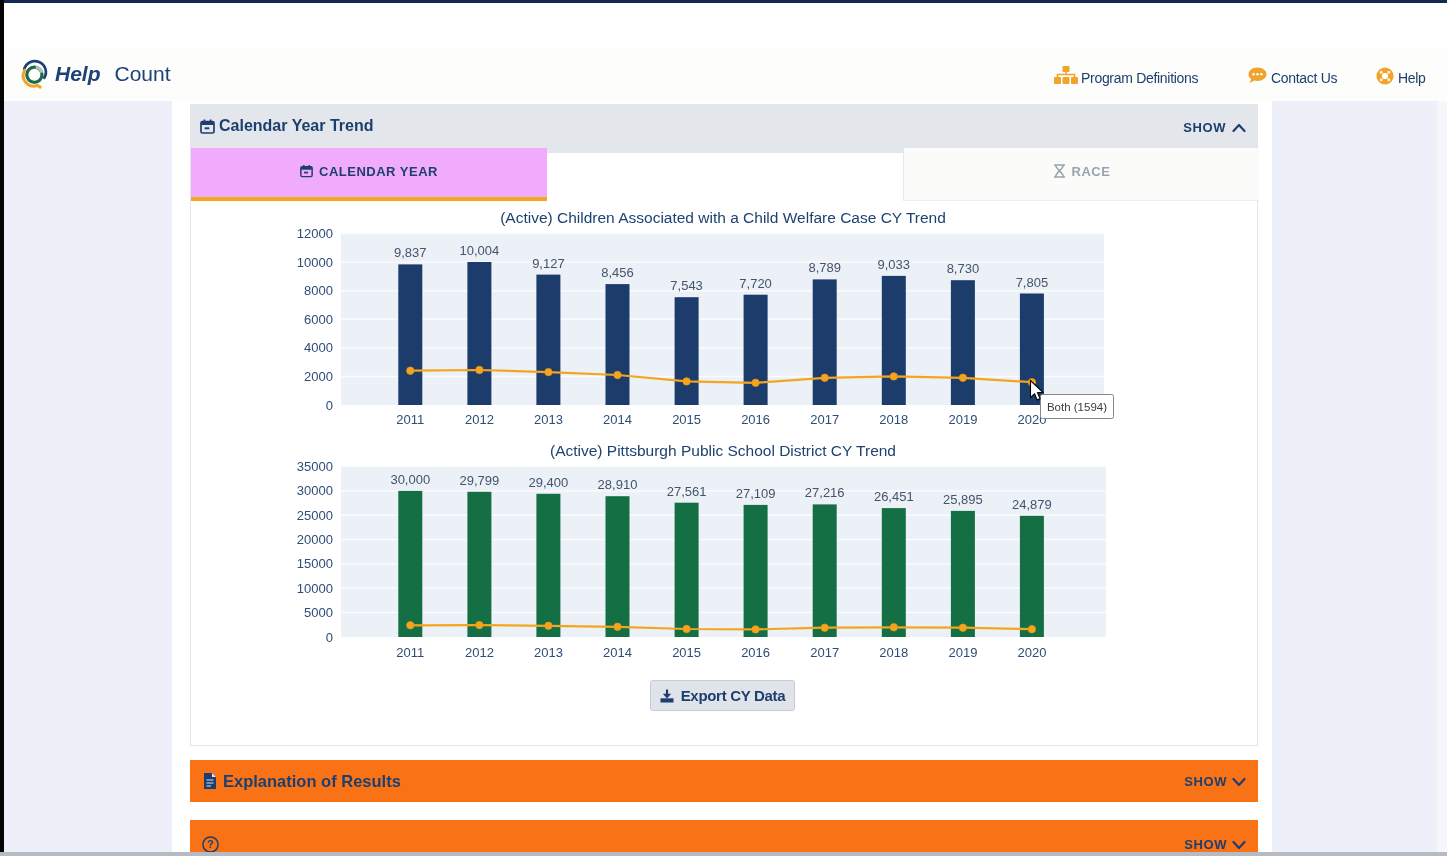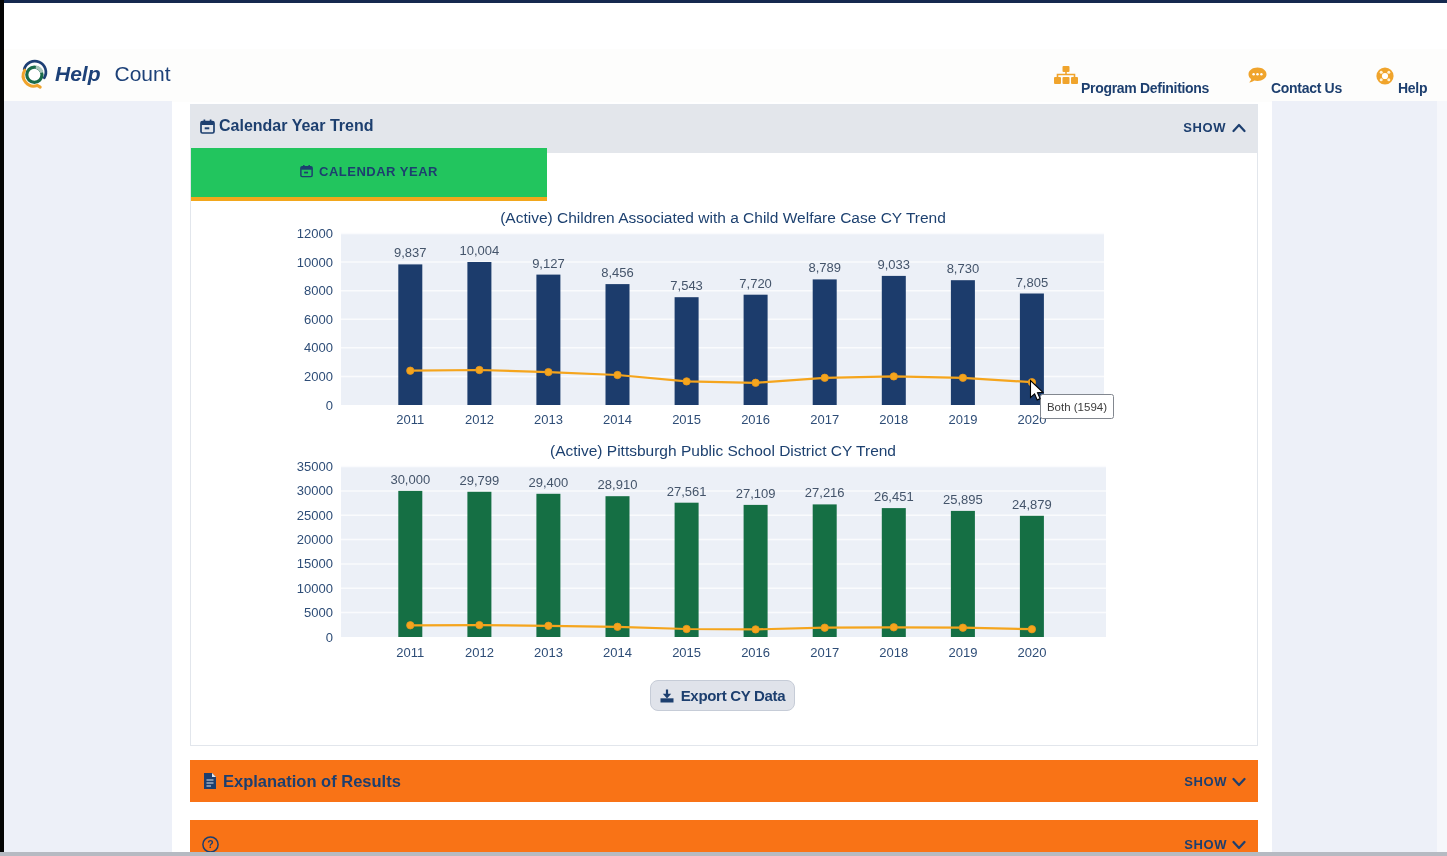--- a/index.html
+++ b/index.html
@@ -6,37 +6,37 @@
 body { position:relative; background:#ffffff; font-family:"Liberation Sans",sans-serif; }
 .abs { position:absolute; }
 
 #topedge { left:0; top:0; width:1447px; height:3px; background:#15294f; }
 #topbar { left:0; top:2px; width:1447px; height:45px; background:#1e3c74; border-bottom:2px solid #15294f;margin-top:48px; }
 #topbar .ttl { position:absolute; left:53px; top:15px; color:#e9effa; font-size:16.5px; font-weight:700; letter-spacing:0.5px; }
 
 #hdr { left:0; top:49px; width:1447px; height:53px; background:#fdfdfc; }
 .qtext { position:absolute; left:55px; top:13px; font-size:21px; color:#1d4178; }
 .qtext b { font-style:italic; font-weight:700; }
-.navlink { position:absolute; top:31px; color:#1d3f6f; font-size:14px; font-weight:700; letter-spacing:-0.3px; }
+.navlink { position:absolute; top:21px; color:#1d3f6f; font-size:14px; font-weight:400; letter-spacing:-0.3px; }
 
 #bgleft  { left:4px; top:101px; width:168px; height:754px; background:#edf0f8; }
 #bgright { left:1272px; top:101px; width:165px; height:754px; background:#edf0f8; }
 #bgright2 { left:1437px; top:101px; width:10px; height:754px; background:#f6f7fb; }
 
 #panel1 { left:190px; top:104px; width:1068px; height:642px; background:#ffffff; border:1px solid #e2e6ec; }
 #p1head { position:absolute; left:0; top:0; width:100%; height:48px; background:#e3e6eb; }
 .bartitle { position:absolute; left:28px; top:12px; color:#1d3f6f; font-size:16px; font-weight:600; }
 .hideshow { position:absolute; color:#1d3f6f; font-size:13px; font-weight:600; letter-spacing:0.6px; }
 
 #tabs { position:absolute; left:0; top:43px; width:100%; height:53px; }
 .tab { position:absolute; top:0; width:356px; height:53px; text-align:center; line-height:47px; font-size:13px; font-weight:700; letter-spacing:0.5px; }
-.tab.on { background:#22c55e; color:#1d3f6f; border-bottom:4px solid #f2a71c; }
+.tab.on { background:#f0abfc; color:#1d3f6f; border-bottom:4px solid #f2a71c; }
 .tab.off { background:#fbfbf9; color:#9aa3ae; border-bottom:1px solid #ececea; border-left:1px solid #e8e8e6; }
 
-#exportbtn { left:650px; top:680px; width:145px; height:31px; background:#e0e3ea; border:1px solid #c6ccd7; border-radius:8px; color:#1d3f6f; font-size:15px; font-weight:700; letter-spacing:-0.3px; text-align:center; line-height:29px; }
+#exportbtn { left:650px; top:680px; width:145px; height:31px; background:#e0e3ea; border:1px solid #c6ccd7; border-radius:3px; color:#1d3f6f; font-size:15px; font-weight:700; letter-spacing:-0.3px; text-align:center; line-height:29px; }
 
 .panelbar { left:190px; width:1068px; height:42px; background:#f97316; }
 
 #leftstrip { left:0; top:0; width:4px; height:856px; background:#050505; }
 #botstrip { left:0; top:852px; width:1447px; height:4px; background:#b6bac2; }
 svg text { font-family:"Liberation Sans",sans-serif; }
 </style></head>
 <body>
 <div class="abs" id="topedge"></div>
 <div class="abs" id="topbar">
@@ -106,20 +106,24 @@
       </svg>
   </div>
   <div id="tabs">
     <div class="tab on" style="left:0;">
       <svg style="vertical-align:-2px;margin-right:6px" width="13" height="14" viewBox="0 0 15 15">
         <rect x="1" y="2.5" width="13" height="11.5" rx="1.5" fill="none" stroke="#1d3f6f" stroke-width="1.7"></rect>
         <rect x="1.3" y="2.8" width="12.4" height="3.2" fill="#1d3f6f"></rect>
         <path d="M4.4 0.5 V3 M10.6 0.5 V3" stroke="#1d3f6f" stroke-width="1.7"></path>
         <path d="M4.7 9.3 H9.3" stroke="#1d3f6f" stroke-width="2"></path>
       </svg>CALENDAR YEAR</div>
+    <div class="tab off" style="left:712px;">
+      <svg style="vertical-align:-2px;margin-right:6px" width="13" height="14" viewBox="0 0 13 14">
+        <path d="M1 1 H12 M1 13 H12 M2.6 1 C2.6 5 10.4 8.5 10.4 13 M10.4 1 C10.4 5 2.6 8.5 2.6 13" fill="none" stroke="#9aa3ae" stroke-width="1.5"></path>
+      </svg>RACE</div>
   </div>
 </div>
 <svg id="charts" width="1447" height="856" viewBox="0 0 1447 856" style="position:absolute;left:0;top:0;pointer-events:none;">
 <text x="723" y="223" text-anchor="middle" font-size="15.5" fill="#1d4170">(Active) Children Associated with a Child Welfare Case CY Trend</text>
 <rect x="341" y="233.5" width="763" height="171.5" fill="#ecf0f7"></rect>
 <text x="333" y="409.5" text-anchor="end" font-size="13" fill="#2e4d77">0</text>
 <line x1="341" y1="376.4" x2="1104" y2="376.4" stroke="#fafbfd" stroke-width="1.5"></line>
 <text x="333" y="380.9" text-anchor="end" font-size="13" fill="#2e4d77">2000</text>
 <line x1="341" y1="347.8" x2="1104" y2="347.8" stroke="#fafbfd" stroke-width="1.5"></line>
 <text x="333" y="352.3" text-anchor="end" font-size="13" fill="#2e4d77">4000</text>

